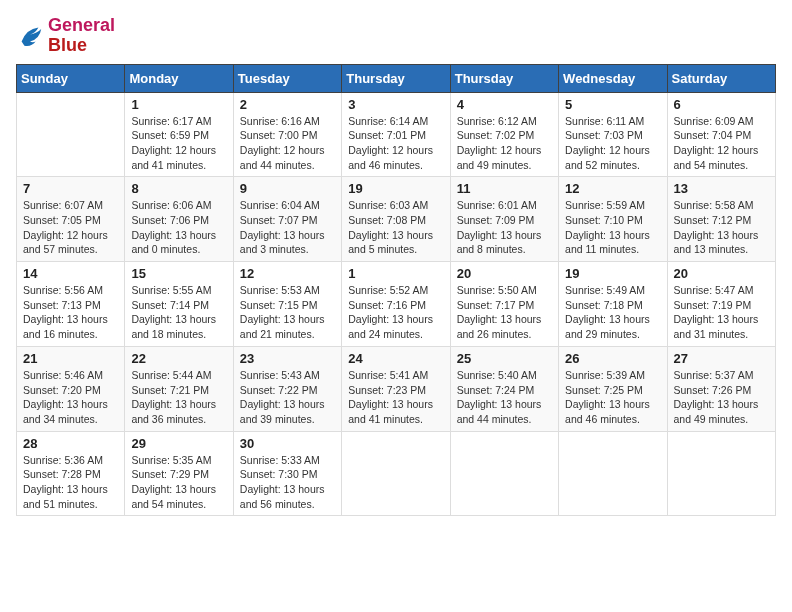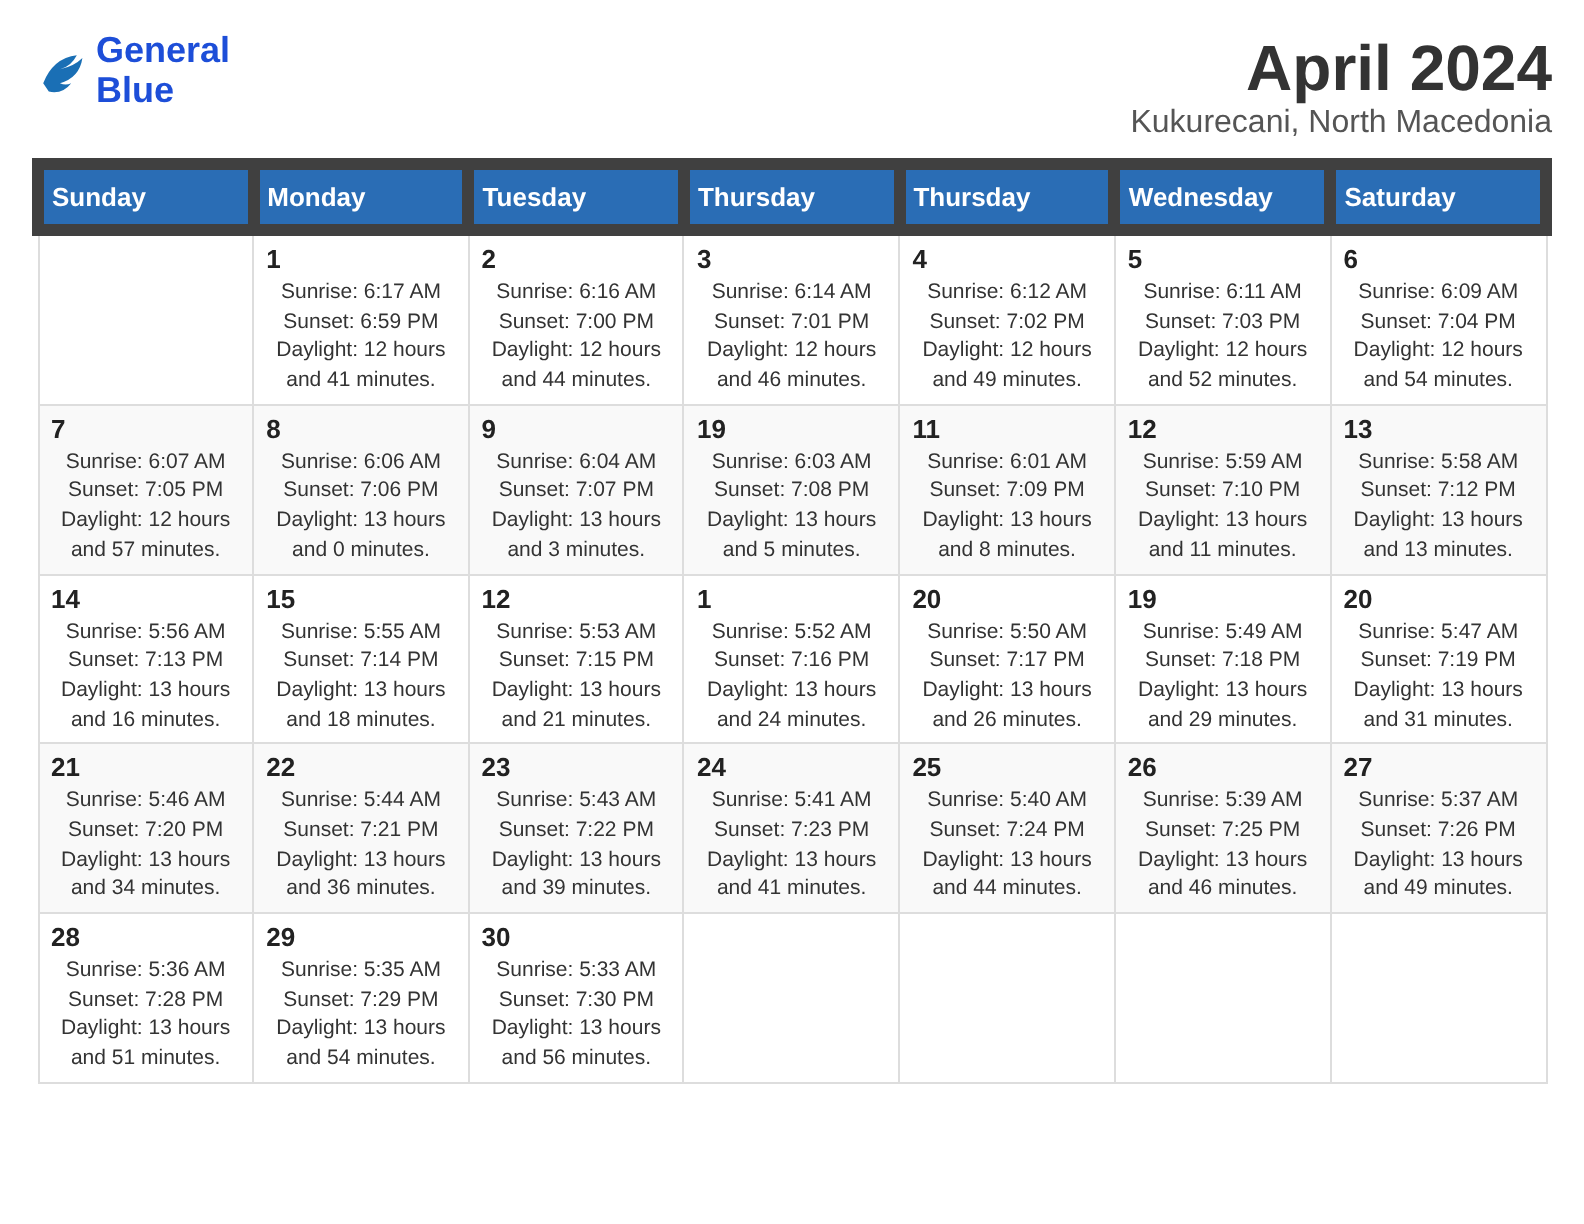--- a/index.html
+++ b/index.html
@@ -21,22 +21,22 @@
       align-items: center;
       gap: 4px;
     }
     .logo-text {
       display: flex;
       flex-direction: column;
       font-size: 18px;
       font-weight: bold;
       line-height: 1.1;
     }
-    .logo-general { color: #1d4ed8; }
-    .logo-blue { color: #1d4ed8; }
+    .logo-general { color: #be185d; }
+    .logo-blue { color: #b91c1c; }
     .logo-bird {
       width: 28px;
       height: 28px;
     }
     .title-area {
       text-align: right;
     }
     .month-title {
       font-size: 32px;
       font-weight: bold;
@@ -51,21 +51,21 @@
       border-collapse: collapse;
       border: 1px solid #ccc;
     }
     .calendar th {
       background-color: #2a6db5;
       color: #fff;
       padding: 6px 4px;
       font-size: 13px;
       font-weight: bold;
       text-align: left;
-      border: 6px solid #404040;
+      border: 1px solid #404040;
     }
     .calendar td {
       border: 1px solid #ddd;
       vertical-align: top;
       padding: 4px 6px;
       width: 108px;
       min-height: 80px;
       background: #fff;
     }
     .calendar tr:nth-child(even) td {
@@ -75,41 +75,36 @@
       font-weight: bold;
       font-size: 13px;
       color: #222;
       margin-bottom: 2px;
       display: block;
     }
     .day-info {
       font-size: 10.5px;
       color: #333;
       line-height: 1.4;
-      text-align: center;
     }
     .empty { background: #fff !important; }
   </style>
 </head>
 <body>
 
 <div class="header">
   <div class="logo">
     <svg class="logo-bird" viewBox="0 0 40 40" xmlns="http://www.w3.org/2000/svg">
       <path d="M8 28 Q15 10 32 8 Q28 16 20 18 Q30 16 36 10 Q34 24 20 28 Q24 30 28 28 Q22 36 12 34 Z" fill="#1a6fb5"></path>
     </svg>
     <div class="logo-text">
       <span class="logo-general">General</span>
       <span class="logo-blue">Blue</span>
     </div>
   </div>
-  <div class="title-area">
-    <div class="month-title">April 2024</div>
-    <div class="location">Kukurecani, North Macedonia</div>
-  </div>
 </div>
 
 <table class="calendar">
   <thead>
     <tr>
     <th>Sunday</th>
         <th>Monday</th>
         <th>Tuesday</th>
         <th>Thursday</th>
         <th>Thursday</th>

